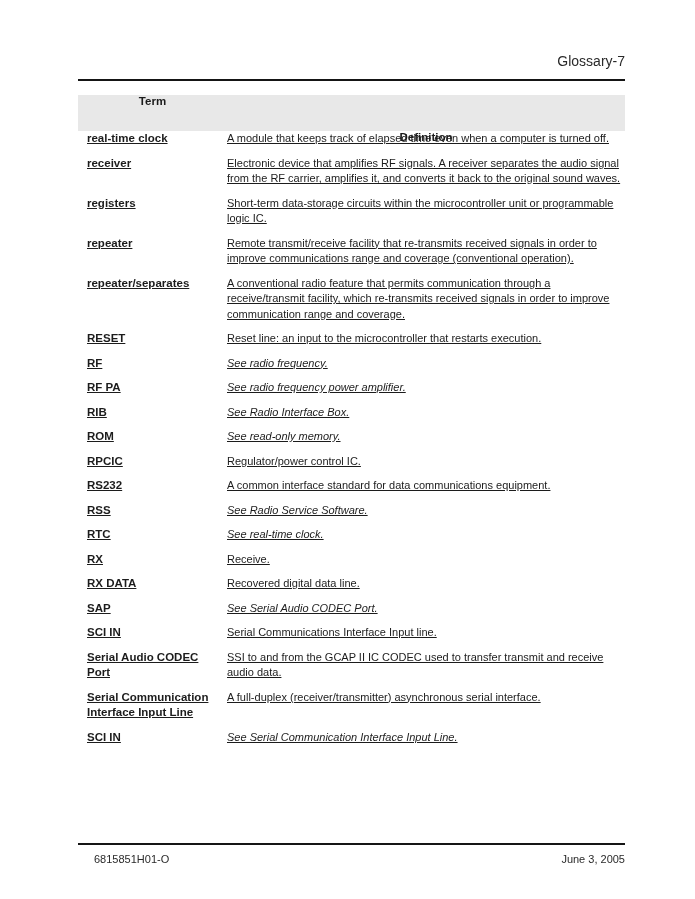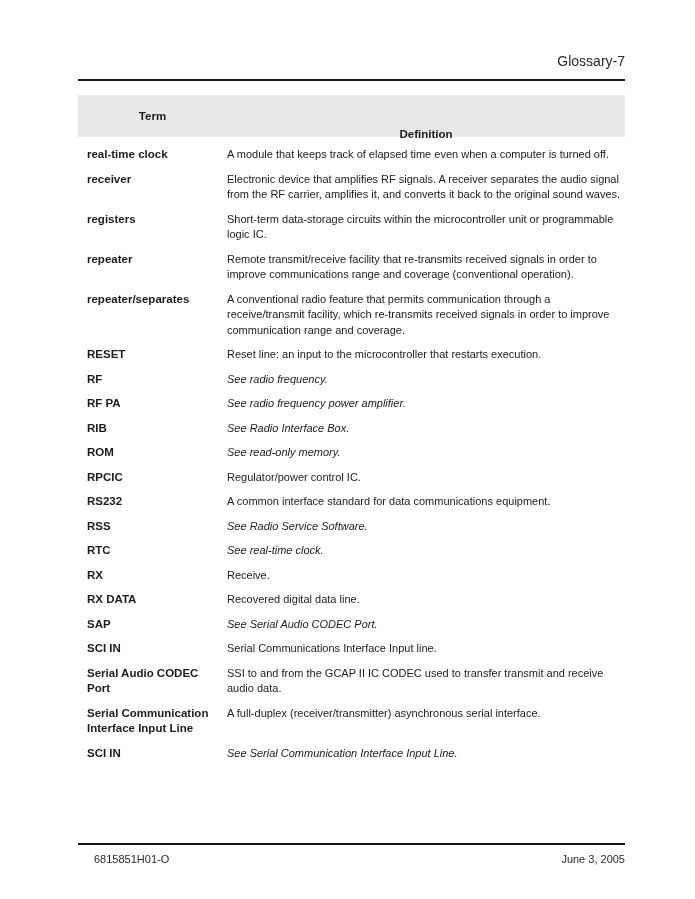--- a/index.html
+++ b/index.html
@@ -28,37 +28,37 @@
     color: #2a2a2a;
   }
   .head-rule {
     margin-top: 11px;
     border-bottom: 2px solid #151515;
     height: 0;
   }
   .table-head {
     margin-top: 14px;
     background: #e8e8e8;
-    height: 42px;
+    height: 36px;
     display: flex;
-    align-items: center;
     font-weight: bold;
     font-size: 11.5px;
   }
   .th-term {
     flex: 0 0 149px;
     text-align: center;
   }
   .th-def {
     flex: 1 1 auto;
     text-align: center;
     margin-top: 36px;
   }
   .rows {
-    margin-top: 10px;
+    margin-top: 0;
+    text-decoration: underline;
   }
   .row {
     display: flex;
     align-items: flex-start;
     padding-left: 9px;
     margin-bottom: 9px;
     font-size: 11px;
     line-height: 15.5px;
   }
   .term {

